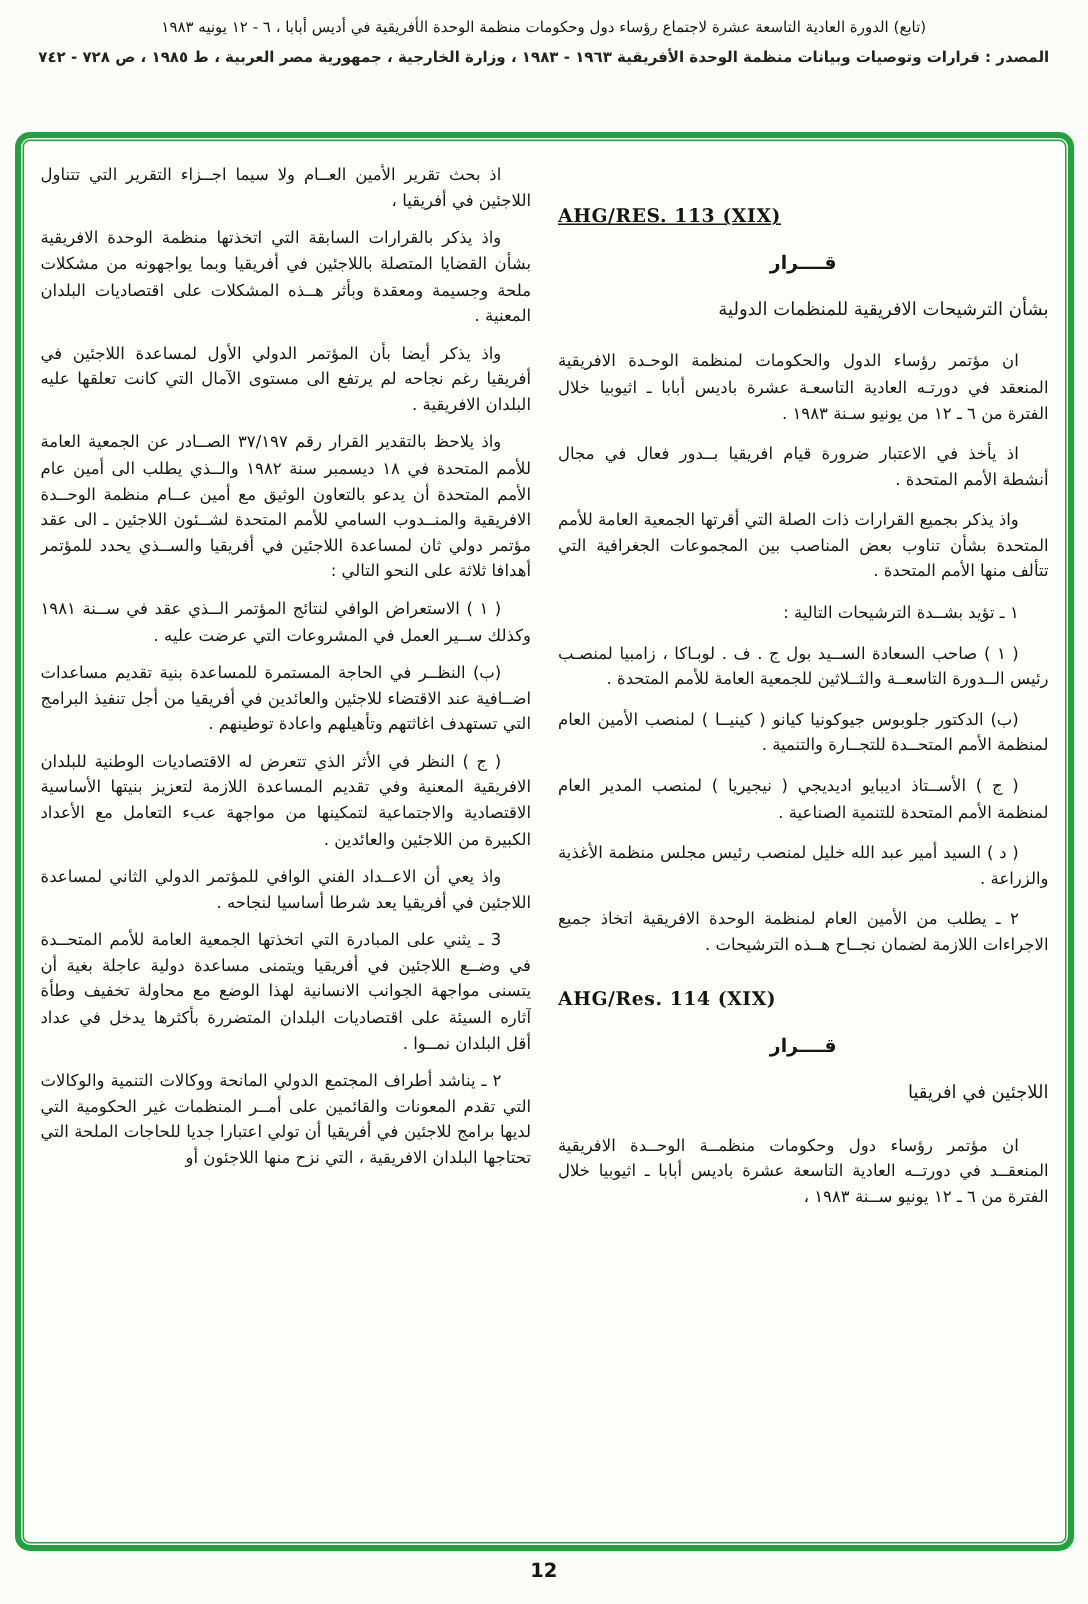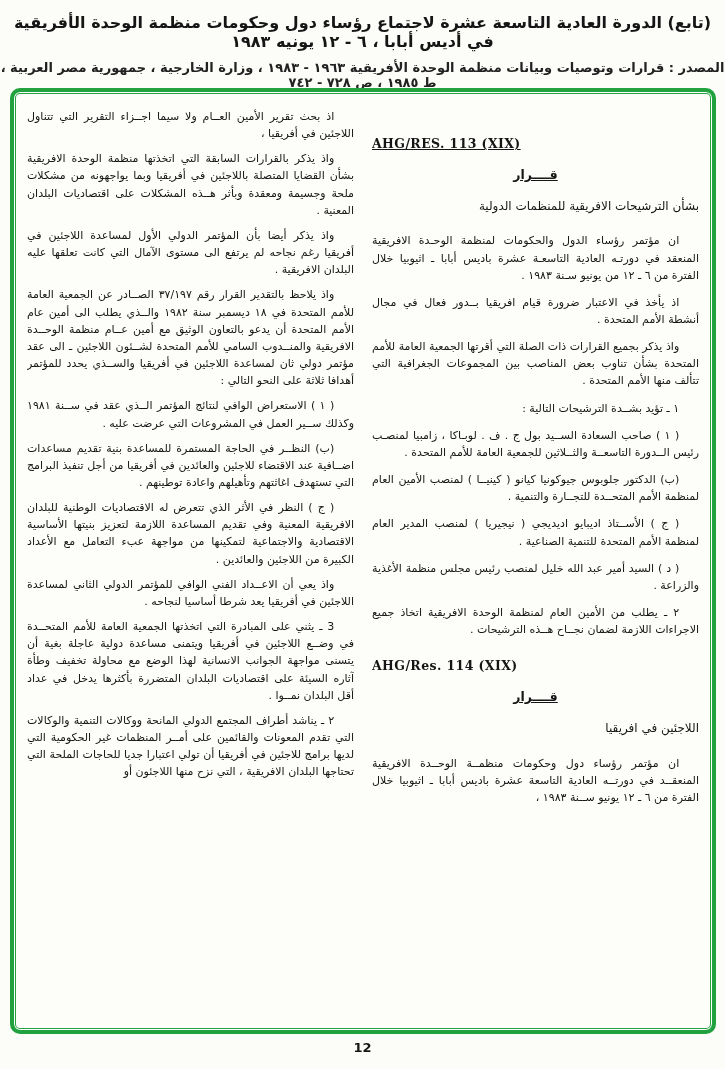--- a/index.html
+++ b/index.html
@@ -10,26 +10,26 @@
     font-family: "DejaVu Sans", sans-serif;
     position: relative;
     overflow: hidden;
   }
   .page-header {
     direction: rtl;
     text-align: center;
     padding-top: 13px;
   }
   .header-line1 {
-    font-size: 16px;
-    font-weight: bold;
+    font-size: 10px;
+    font-weight: normal;
     letter-spacing: 0.2px;
   }
   .header-line2 {
-    font-size: 13px;
+    font-size: 10px;
     font-weight: bold;
     margin-top: 9px;
     color: #222;
   }
   .green-frame {
     position: absolute;
     left: 10px;
     top: 88px;
     width: 706px;
     height: 946px;
@@ -68,21 +68,20 @@
     letter-spacing: 0.4px;
   }
   .res-code.first { margin-top: 28px; margin-bottom: 16px; text-decoration: underline; }
   .res-code.second { margin-top: 20px; margin-bottom: 4px; }
   .qarar {
     text-align: center;
     font-weight: bold;
     font-size: 12.5px;
     margin: 16px 0 14px 0;
     letter-spacing: 1px;
-    text-decoration: underline;
   }
   .subject {
     font-weight: normal;
     font-size: 12px;
     margin-bottom: 16px;
     line-height: 1.7;
   }
   .subject-line { display: block; }
   .page-number {
     position: absolute;

